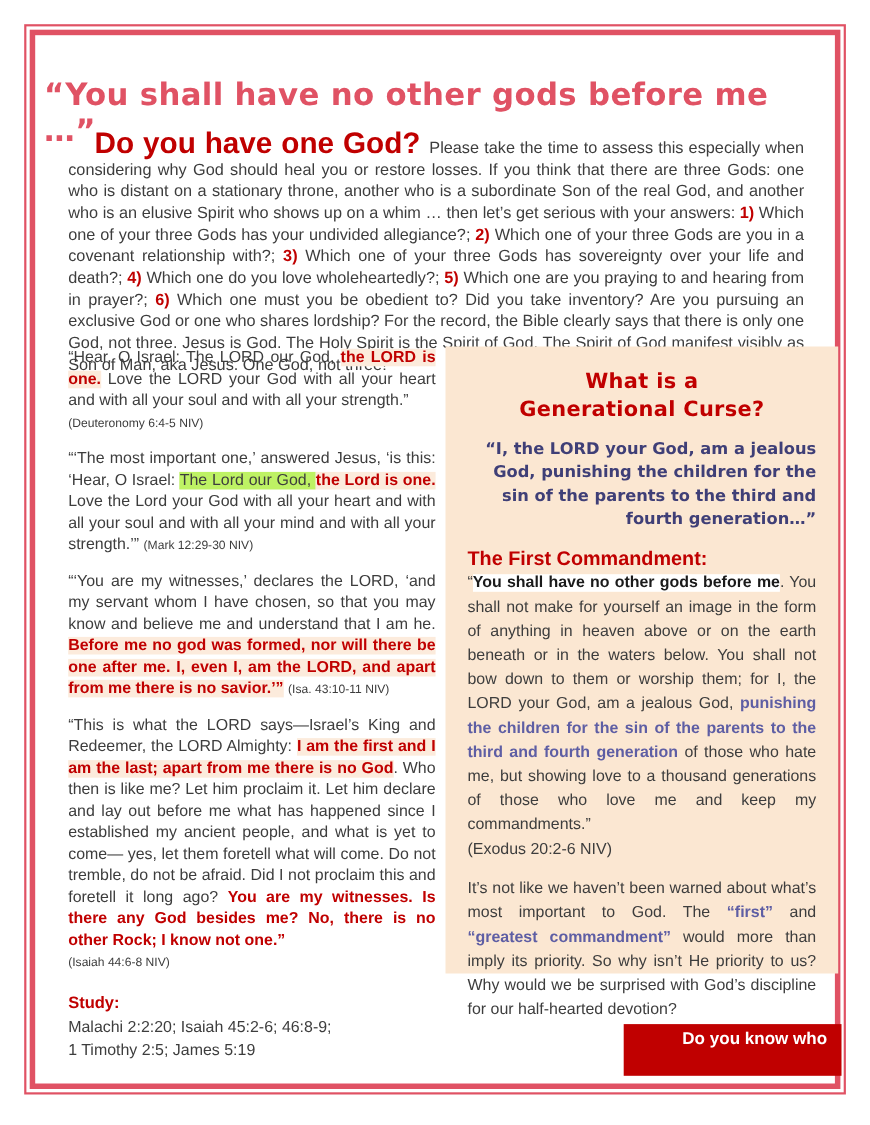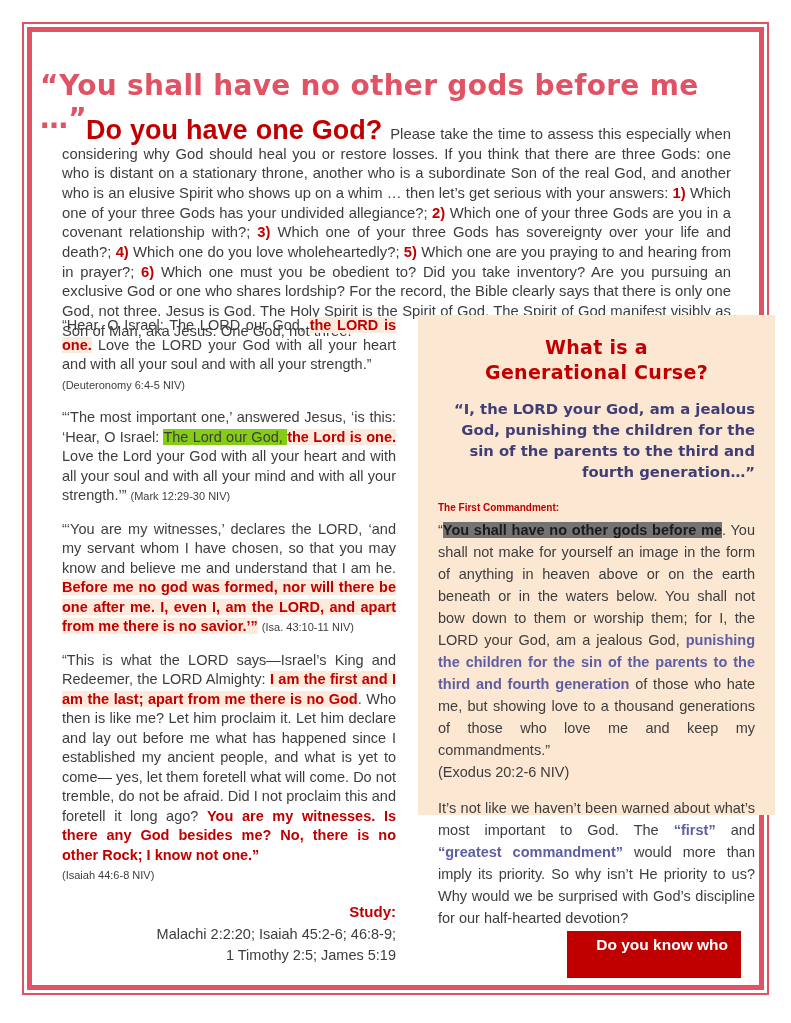--- a/index.html
+++ b/index.html
@@ -39,33 +39,31 @@
     position:absolute; left:62px; top:316px; width:334px;
     font-size:14.5px;
     line-height:19.5px;
   }
   .quote{
     text-align:justify;
     margin:0 0 13px 0;
   }
   .study{
     margin-top:16px;
-    text-align:right;
   }
   .study-heading{
     color:#c00000; font-weight:700; font-size:15px;
     margin-bottom:3px;
   }
   .study-line{ line-height:21px; }
   .sidebar{
-    position:absolute; left:405px; top:315px; width:357px; height:500px;
+    position:absolute; left:405px; top:315px; width:357px; height:570px;
     background:#fbe7d2;
     box-sizing:border-box;
     padding:20px 20px 16px 20px;
-    margin-left:13px;
   }
   .sidebar-title{
     text-align:center;
     font-family:"DejaVu Sans", sans-serif;
     font-weight:700;
     font-size:19px;
     line-height:25px;
     color:#c00000;
     letter-spacing:0.3px;
   }
@@ -75,51 +73,51 @@
     font-family:"DejaVu Sans", sans-serif;
     font-weight:700;
     font-size:14.8px;
     line-height:21px;
     color:#3f3f77;
   }
   .commandment-heading{
     margin-top:15px;
     color:#c00000;
     font-weight:700;
-    font-size:10px;
+    font-size:18px;
     line-height:22px;
   }
   .sidebar-para{
     text-align:justify;
     font-size:14.5px;
     line-height:22px;
     margin:0;
   }
   .sidebar-para + .sidebar-para{ margin-top:14px; }
   .cta{
-    position:absolute; left:567px; top:931px; width:174px; height:47px;
+    position:absolute; left:567px; top:931px; width:198px; height:47px;
     background:#c00000;
     color:#ffffff;
     font-weight:700;
     font-size:15.5px;
     line-height:19.5px;
     text-align:right;
     box-sizing:border-box;
     padding:4px 13px 0 0;
     z-index:5;
   }
   
   .s-n{}
   .s-lead{ color:#c00000; font-weight:700; font-size:27px;margin-left:24px; }
   .s-red{ color:#c00000; font-weight:700; }
   .s-hlr{ color:#c00000; font-weight:700; background:#fcebdc; }
-  .s-hlk{ background:#84cc16; }
+  .s-hlk{ background:#bef264; }
   .s-cite{ font-size:11px; }
   .s-purple{ color:#5e5ea4; font-weight:700; }
-  .s-yl{ background:#737373; color:#1a1a1a; font-weight:700; }
+  .s-yl{ background:#ffffff; color:#1a1a1a; font-weight:700; }
 </style>
 </head>
 <body>
 
 <div class="border-outer"></div>
 <div class="border-inner"></div>
 
 <h1 class="main-title">“You shall have no other gods before me …”</h1>
 
 <p class="intro"><span class="s-lead">Do you have one God? </span><span class="s-n">Please take the time to assess this especially when considering why God should heal you or restore losses. If you think that there are three Gods: one who is distant on a stationary throne, another who is a subordinate Son of the real God, and another who is an elusive Spirit who shows up on a whim … then let’s get serious with your answers: </span><span class="s-red">1)</span><span class="s-n"> Which one of your three Gods has your undivided allegiance?; </span><span class="s-red">2)</span><span class="s-n"> Which one of your three Gods are you in a covenant relationship with?; </span><span class="s-red">3)</span><span class="s-n"> Which one of your three Gods has sovereignty over your life and death?; </span><span class="s-red">4)</span><span class="s-n"> Which one do you love wholeheartedly?; </span><span class="s-red">5)</span><span class="s-n"> Which one are you praying to and hearing from in prayer?; </span><span class="s-red">6)</span><span class="s-n"> Which one must you be obedient to? Did you take inventory? Are you pursuing an exclusive God or one who shares lordship? For the record, the Bible clearly says that there is only one God, not three. Jesus is God. The Holy Spirit is the Spirit of God. The Spirit of God manifest visibly as Son of Man, aka Jesus. One God, not three!</span></p>

